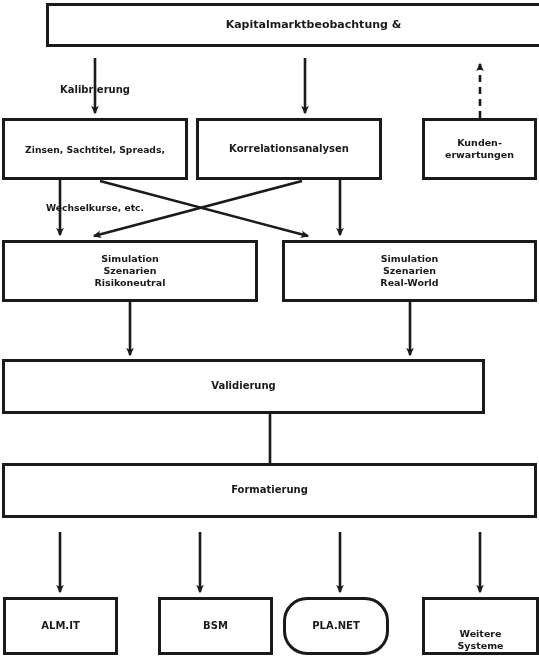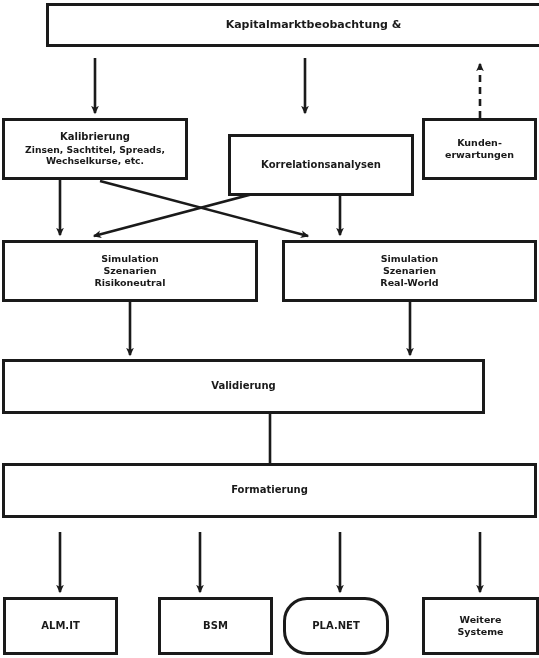--- a/index.html
+++ b/index.html
@@ -82,27 +82,27 @@
     <line x1="60" y1="532" x2="60" y2="592" stroke="#1a1a1a" stroke-width="2.6" marker-end="url(#ah)"></line>
     <line x1="200" y1="532" x2="200" y2="592" stroke="#1a1a1a" stroke-width="2.6" marker-end="url(#ah)"></line>
     <line x1="340" y1="532" x2="340" y2="592" stroke="#1a1a1a" stroke-width="2.6" marker-end="url(#ah)"></line>
     <line x1="480" y1="532" x2="480" y2="592" stroke="#1a1a1a" stroke-width="2.6" marker-end="url(#ah)"></line>
   </svg>
 
   <div class="node t11" style="left:2px; top:3px; width:535px; height:44px;margin-left:44px;">
     <span class="ln">Kapitalmarktbeobachtung &amp;</span>
   </div>
 
-  <div class="node" style="left:2px; top:118px; width:186px; height:62px;">
+  <div class="node" style="left:2px; top:118px; width:186px; height:62px;gap:47px;">
     <span class="ln t10">Kalibrierung</span>
     <span class="ln t9b sub">Zinsen, Sachtitel, Spreads,</span>
     <span class="ln t9b sub">Wechselkurse, etc.</span>
   </div>
 
-  <div class="node" style="left:228px; top:118px; width:186px; height:62px;margin-top:16px;">
+  <div class="node" style="left:196px; top:118px; width:186px; height:62px;">
     <span class="ln t10">Korrelationsanalysen</span>
   </div>
 
   <div class="node" style="left:422px; top:118px; width:115px; height:62px;">
     <span class="ln t9">Kunden-</span>
     <span class="ln t9">erwartungen</span>
   </div>
 
   <div class="node" style="left:2px; top:240px; width:256px; height:62px;">
     <span class="ln t9">Simulation</span>
@@ -129,18 +129,18 @@
   </div>
 
   <div class="node t10" style="left:158px; top:597px; width:115px; height:58px;">
     <span class="ln">BSM</span>
   </div>
 
   <div class="node t10" style="left:283px; top:597px; width:106px; height:58px;border-radius:24px;">
     <span class="ln">PLA.NET</span>
   </div>
 
-  <div class="node t9" style="left:422px; top:597px; width:117px; height:58px;">
+  <div class="node t9" style="left:422px; top:597px; width:117px; height:58px;justify-content:flex-end;">
     <span class="ln">Weitere</span>
     <span class="ln">Systeme</span>
   </div>
 
 </div>
 
 </body></html>

